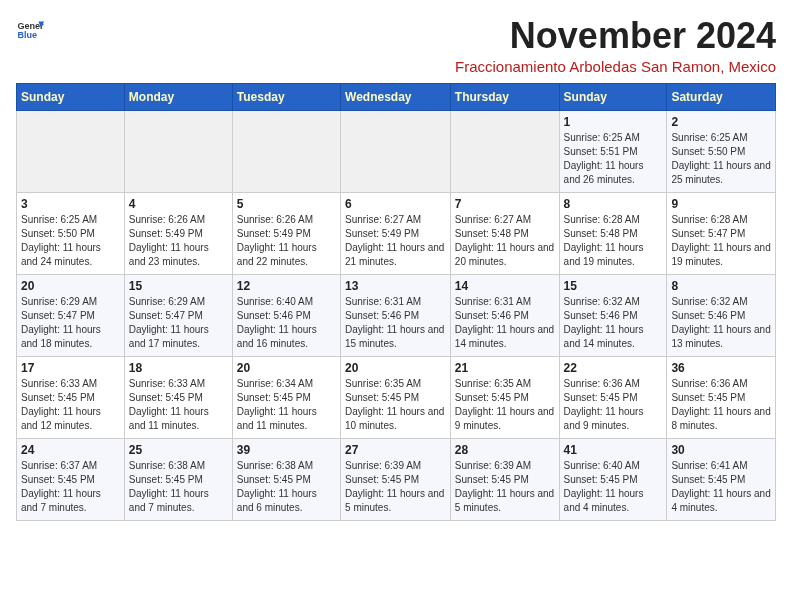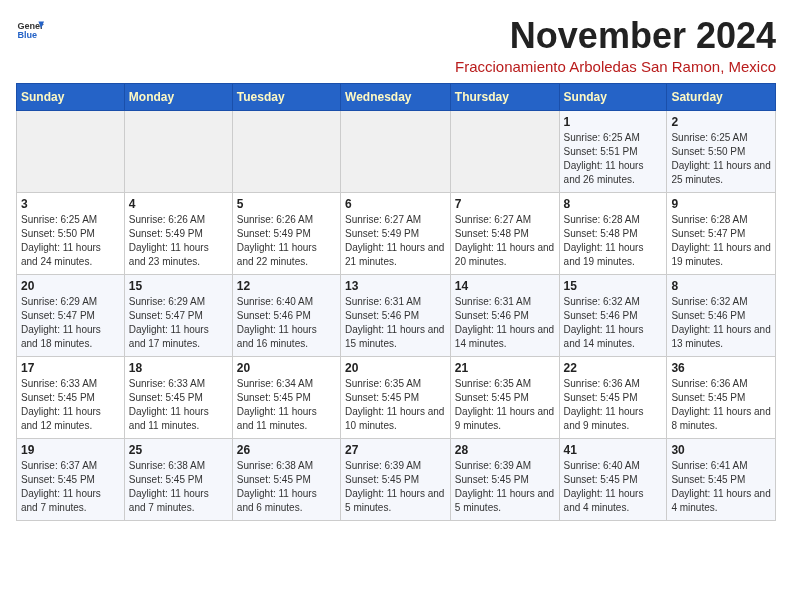--- a/index.html
+++ b/index.html
@@ -261,33 +261,33 @@
         </td>
         <td>
           <span class="day-number">36</span>
           <div class="day-info">Sunrise: 6:36 AM
 Sunset: 5:45 PM
 Daylight: 11 hours and 8 minutes.</div>
         </td>
       </tr>
       <tr>
         <td>
-          <span class="day-number">19</span>
+          <span class="day-number">24</span>
           <div class="day-info">Sunrise: 6:37 AM
 Sunset: 5:45 PM
 Daylight: 11 hours and 7 minutes.</div>
         </td>
         <td>
           <span class="day-number">25</span>
           <div class="day-info">Sunrise: 6:38 AM
 Sunset: 5:45 PM
 Daylight: 11 hours and 7 minutes.</div>
         </td>
         <td>
-          <span class="day-number">26</span>
+          <span class="day-number">39</span>
           <div class="day-info">Sunrise: 6:38 AM
 Sunset: 5:45 PM
 Daylight: 11 hours and 6 minutes.</div>
         </td>
         <td>
           <span class="day-number">27</span>
           <div class="day-info">Sunrise: 6:39 AM
 Sunset: 5:45 PM
 Daylight: 11 hours and 5 minutes.</div>
         </td>

